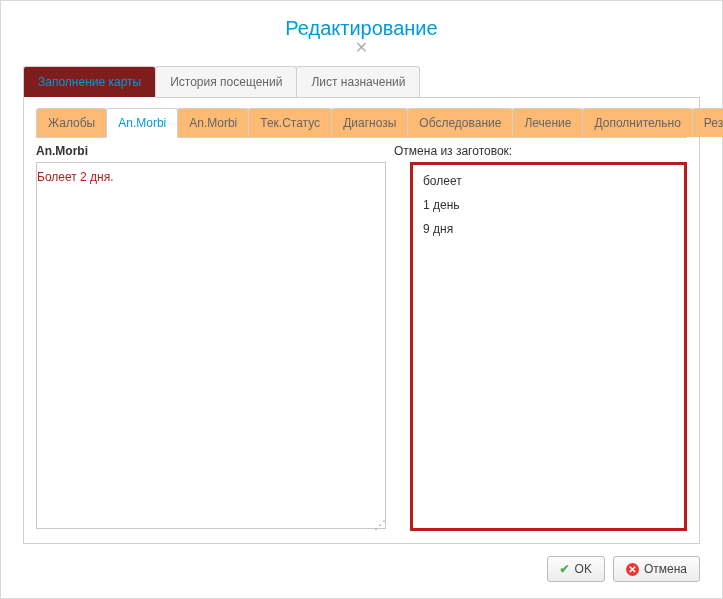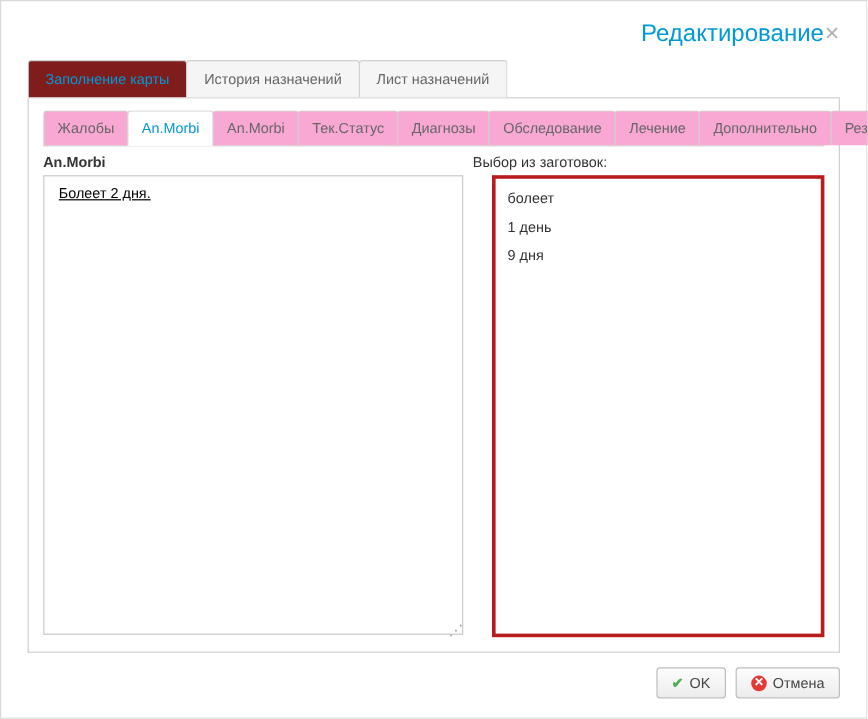--- a/index.html
+++ b/index.html
@@ -18,20 +18,21 @@
       border: 1px solid #d9d9d9;
       background: #fff;
       display: flex;
       flex-direction: column;
     }
     .header {
       display: flex;
       justify-content: flex-end;
       align-items: center;
       padding: 16px 22px 10px 22px;
+      flex-direction: column;
     }
     .title {
       font-size: 20px;
       font-weight: normal;
       color: #0099d9;
     }
     .close-btn {
       font-size: 16px;
       color: #b0b0b0;
       cursor: pointer;
@@ -76,21 +77,21 @@
     }
     .inner-tabs {
       display: flex;
       border-bottom: 1px solid #d0d0d0;
     }
     .inner-tab {
       padding: 7px 11px;
       border: 1px solid #d0d0d0;
       border-bottom: none;
       margin-right: -1px;
-      background: #f9a8d4;
+      background: #fdba74;
       font-size: 12px;
       color: #666;
       cursor: pointer;
       border-radius: 3px 3px 0 0;
       position: relative;
     }
     .inner-tab.active {
       background: #fff;
       color: #0099d9;
       border-bottom: 1px solid #fff;
@@ -112,28 +113,27 @@
     .right-col { flex: 1; }
     .col-label {
       font-size: 12px;
       color: #333;
       margin-bottom: 4px;
     }
     .col-label.bold { font-weight: bold; }
     .textarea {
       flex: 1;
       border: 1px solid #c9c9c9;
-      padding: 6px 12px;
-      font-size: 12px;
-      color: #000000;
+      padding: 6px 0;
+      font-size: 12px;
+      color: #b91c1c;
       resize: none;
       overflow: auto;
       font-family: inherit;
       line-height: 1.4;
-      text-decoration: underline;
     }
     .listbox {
       flex: 1;
       border: 3px solid #b91c1c;
       padding: 4px 0;
       overflow: auto;
       margin-left: 16px;
     }
     .list-item {
       padding: 5px 10px;
@@ -194,21 +194,21 @@
 <div class="dialog">
   <div class="header">
     <div class="title">Редактирование</div>
     <div class="close-btn">✕</div>
   </div>
 
   <div class="content">
 
     <div class="outer-tabs">
       <div class="outer-tab active">Заполнение карты</div>
-      <div class="outer-tab">История назначений</div>
+      <div class="outer-tab">История посещений</div>
       <div class="outer-tab">Лист назначений</div>
     </div>
 
     <div class="inner-wrap">
       <div class="inner-tabs">
         <div class="inner-tab">Жалобы</div>
         <div class="inner-tab active">An.Morbi</div>
         <div class="inner-tab">An.Morbi</div>
         <div class="inner-tab">Тек.Статус</div>
         <div class="inner-tab">Диагнозы</div>
@@ -218,21 +218,21 @@
         <div class="inner-tab">Результат</div>
       </div>
 
       <div class="panel-row">
         <div class="left-col">
           <div class="col-label bold">An.Morbi</div>
           <textarea class="textarea" style="">Болеет 2 дня.</textarea>
           <div class="resize-handle">⋰</div>
         </div>
         <div class="right-col">
-          <div class="col-label">Выбор из заготовок:</div>
+          <div class="col-label">Отмена из заготовок:</div>
           <div class="listbox">
             <div class="list-item">болеет</div>
             <div class="list-item">1 день</div>
             <div class="list-item">9 дня</div>
           </div>
         </div>
       </div>
     </div>
 
   </div>

